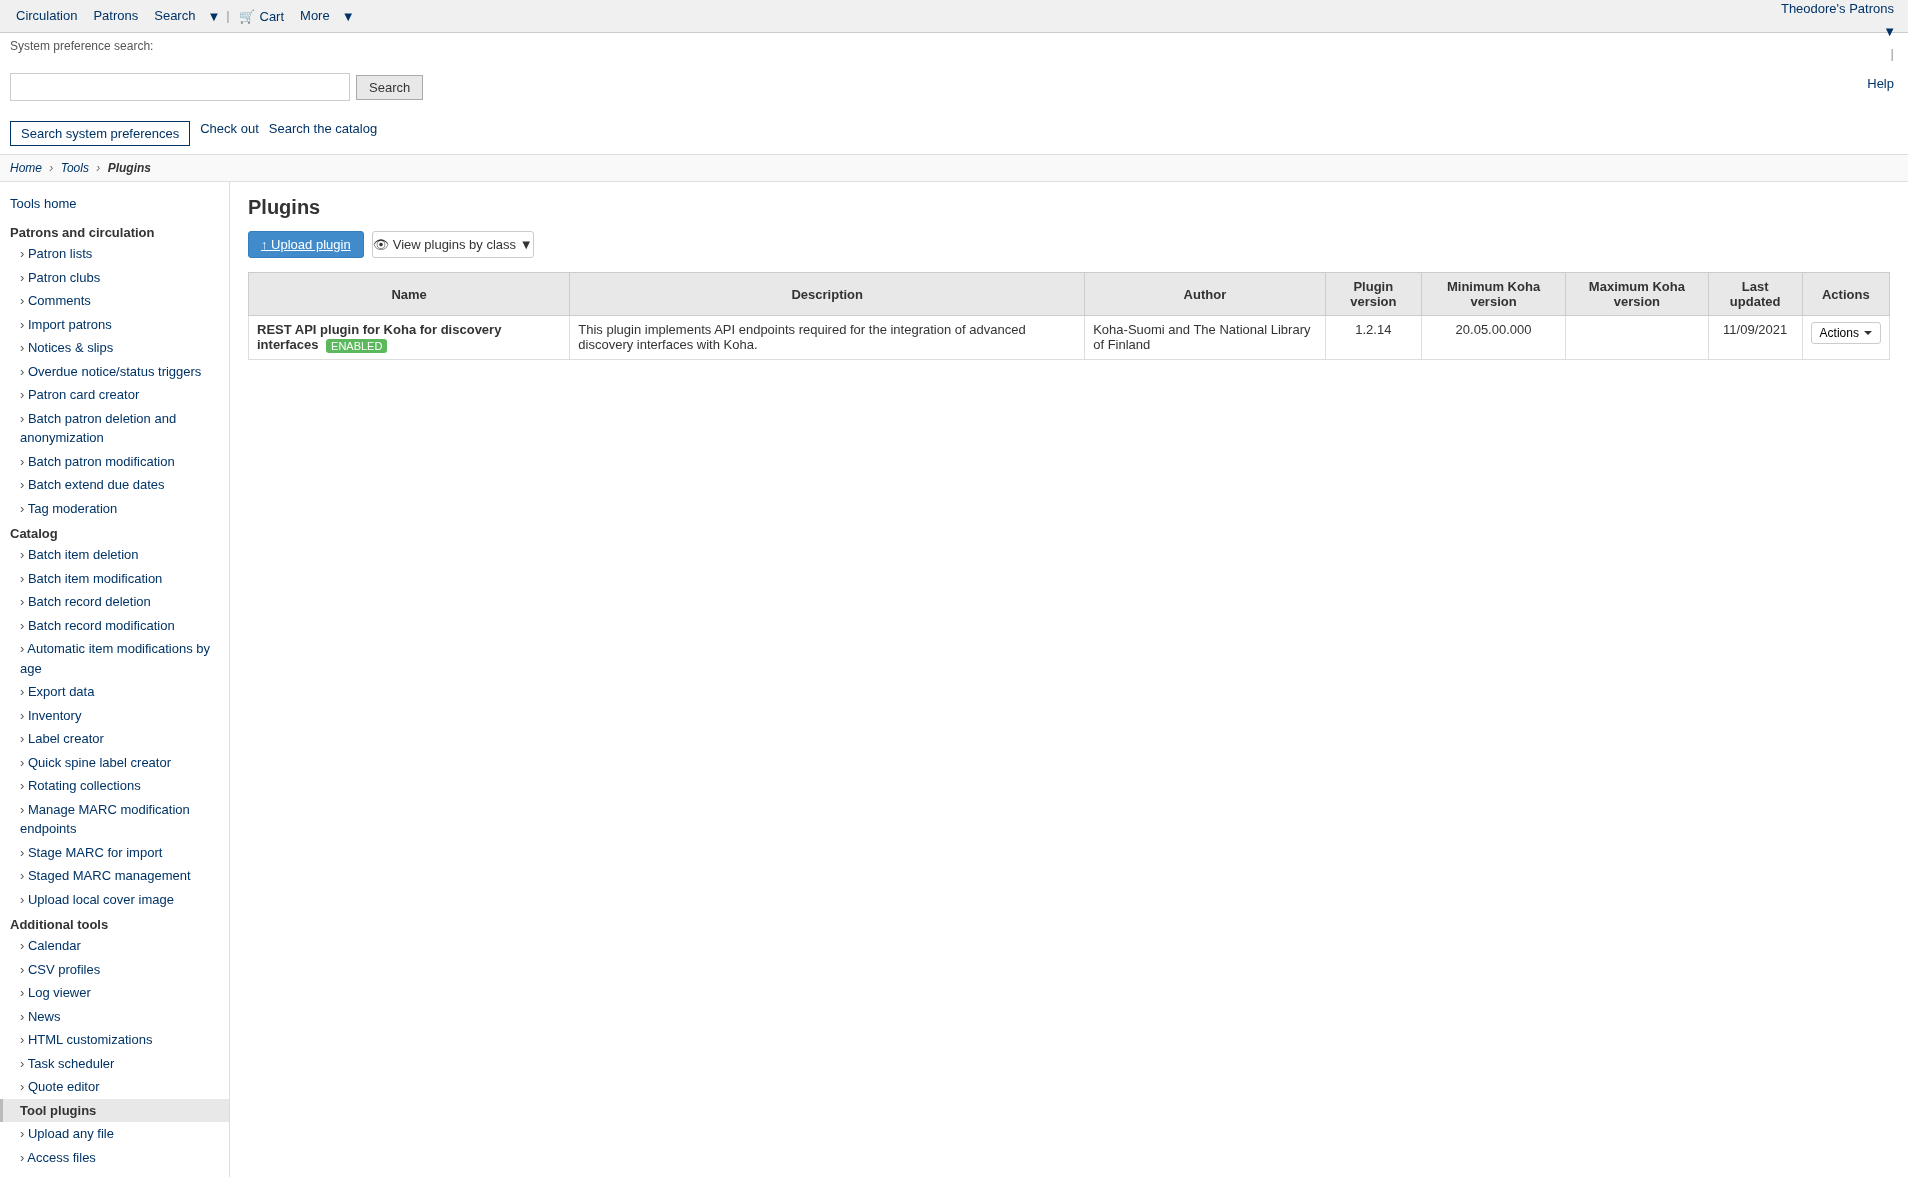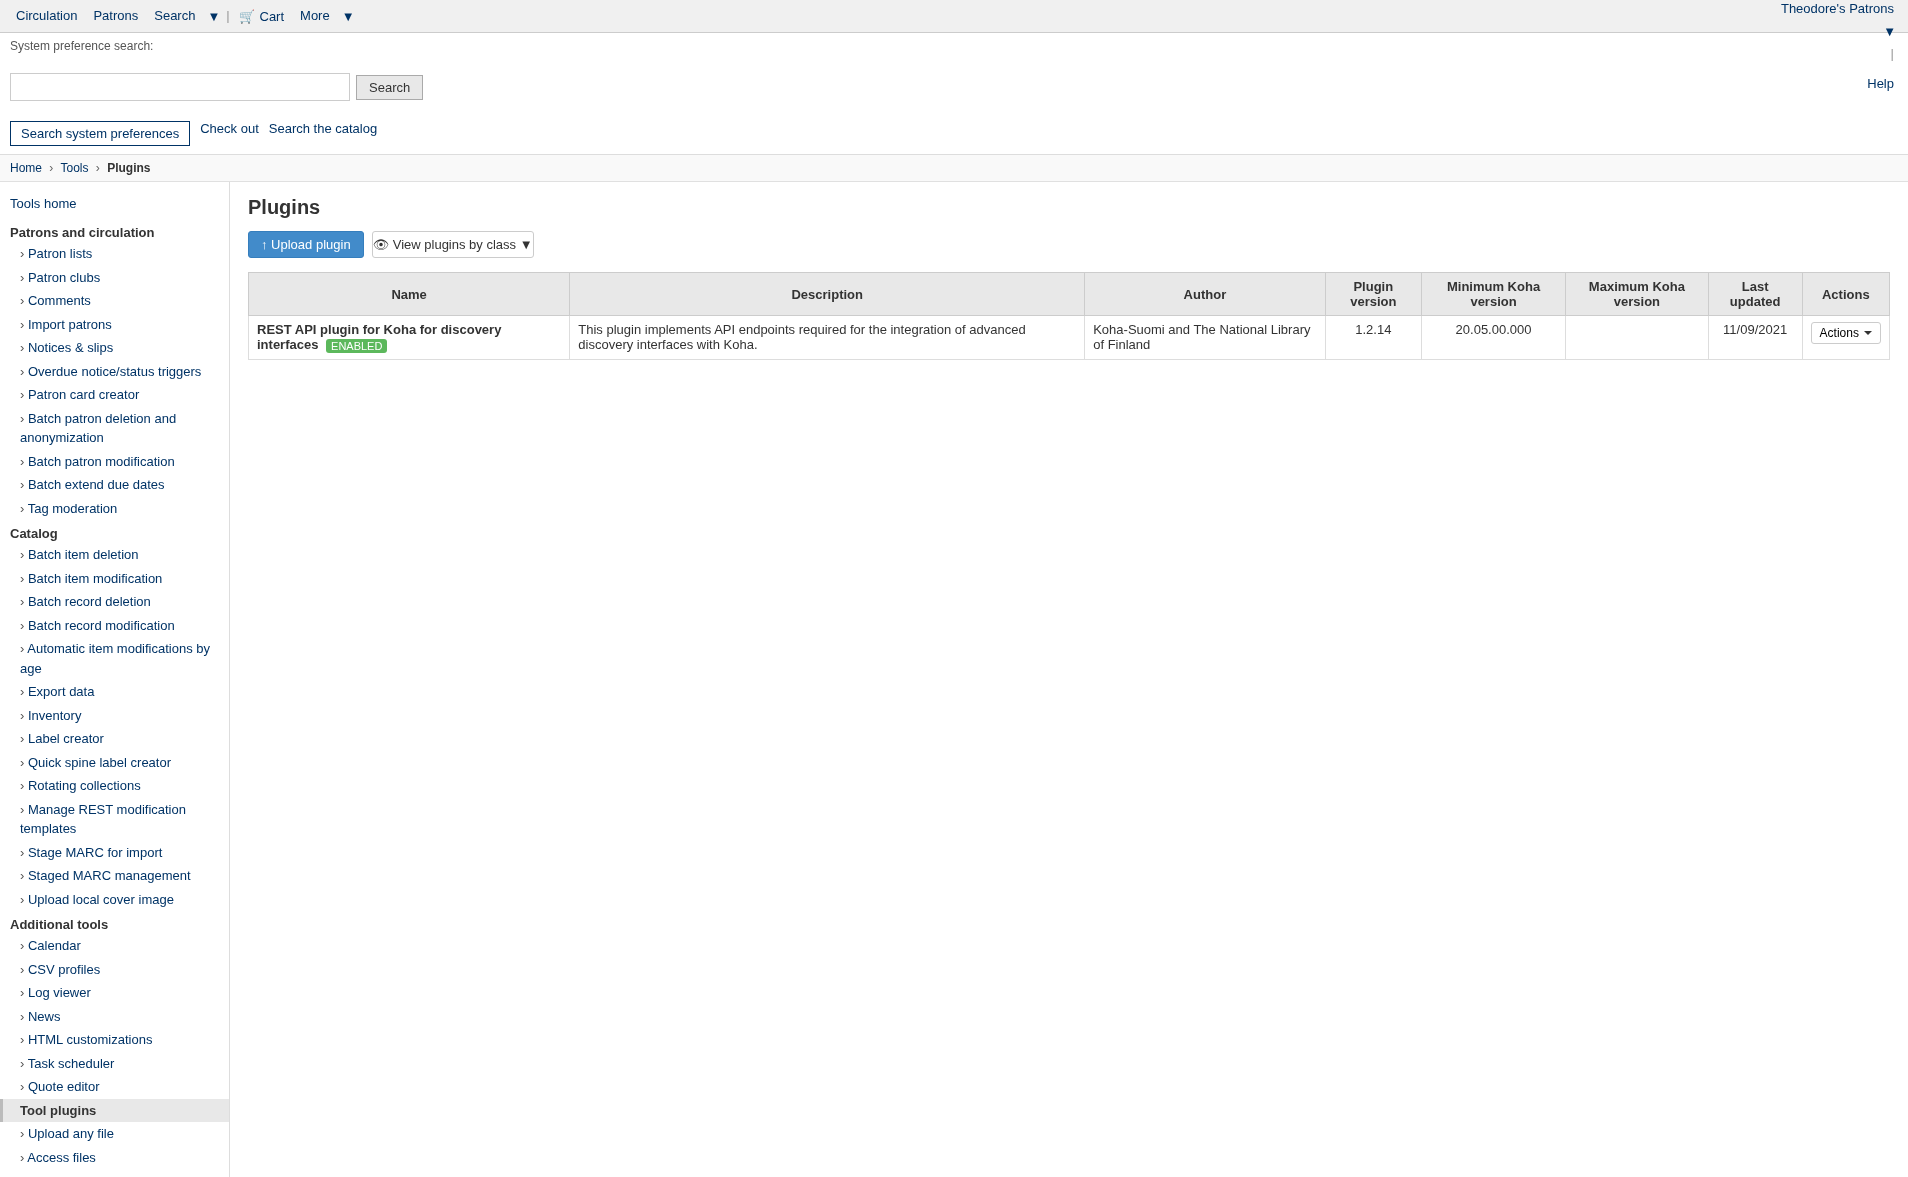--- a/index.html
+++ b/index.html
@@ -66,20 +66,21 @@
       background: #fff; border: 1px solid #036; color: #036;
       padding: 4px 10px; cursor: pointer; font-size: 13px;
     }
 
     
     #breadcrumb {
       padding: 6px 10px;
       background: #f9f9f9;
       border-bottom: 1px solid #e0e0e0;
       font-size: 12px;
+      font-style: italic;
     }
     #breadcrumb a { color: #036; text-decoration: none; }
     #breadcrumb .sep { margin: 0 4px; color: #666; }
     #breadcrumb .current { font-weight: bold; color: #333; }
 
     
     #main-layout {
       display: flex;
     }
 
@@ -118,21 +119,21 @@
       padding: 14px 18px;
     }
     #main-content h1 {
       font-size: 20px; font-weight: bold; margin-bottom: 12px; color: #333;
     }
 
     
     .action-buttons { display: flex; gap: 8px; margin-bottom: 14px; }
     .btn-upload {
       background: #428bca; color: #fff; border: 1px solid #357ebd;
-      padding: 5px 12px; cursor: pointer; font-size: 13px; border-radius: 3px;
+      padding: 5px 12px; cursor: pointer; font-size: 13px; border-radius: 3px; text-decoration: underline;
     }
     .btn-view {
       background: #fff; color: #333; border: 1px solid #ccc;
       padding: 5px 0; cursor: pointer; font-size: 13px; border-radius: 3px;
     }
 
     
     table.plugins-table {
       width: 100%; border-collapse: collapse; border: 1px solid #ccc;
     }
@@ -223,21 +224,21 @@
     <a href="#" class="sidebar-link">Batch item deletion</a>
     <a href="#" class="sidebar-link">Batch item modification</a>
     <a href="#" class="sidebar-link">Batch record deletion</a>
     <a href="#" class="sidebar-link">Batch record modification</a>
     <a href="#" class="sidebar-link">Automatic item modifications by age</a>
     <a href="#" class="sidebar-link">Export data</a>
     <a href="#" class="sidebar-link">Inventory</a>
     <a href="#" class="sidebar-link">Label creator</a>
     <a href="#" class="sidebar-link">Quick spine label creator</a>
     <a href="#" class="sidebar-link">Rotating collections</a>
-    <a href="#" class="sidebar-link">Manage REST modification templates</a>
+    <a href="#" class="sidebar-link">Manage MARC modification endpoints</a>
     <a href="#" class="sidebar-link">Stage MARC for import</a>
     <a href="#" class="sidebar-link">Staged MARC management</a>
     <a href="#" class="sidebar-link">Upload local cover image</a>
 
     <div class="section-title">Additional tools</div>
     <a href="#" class="sidebar-link">Calendar</a>
     <a href="#" class="sidebar-link">CSV profiles</a>
     <a href="#" class="sidebar-link">Log viewer</a>
     <a href="#" class="sidebar-link">News</a>
     <a href="#" class="sidebar-link">HTML customizations</a>

